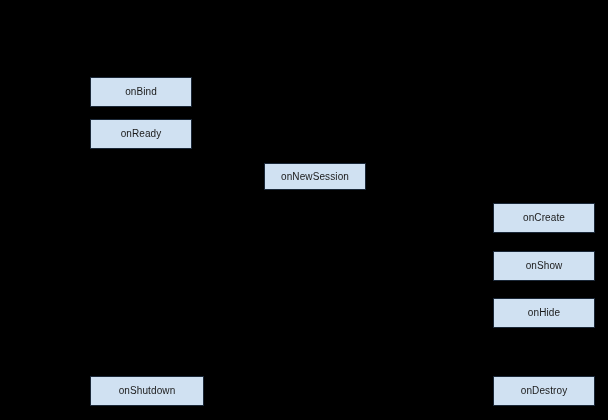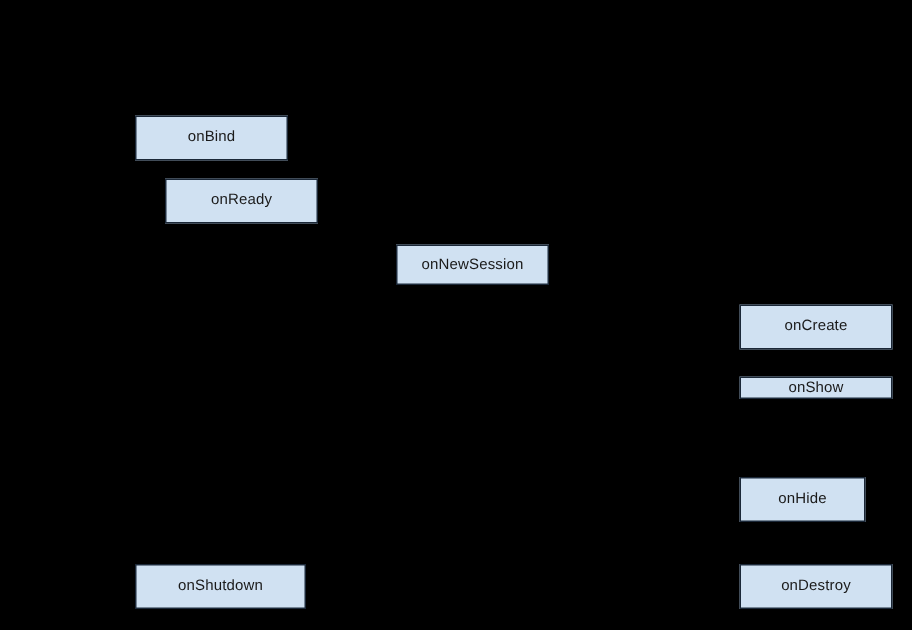--- a/index.html
+++ b/index.html
@@ -36,37 +36,37 @@
 </style>
 </head>
 <body>
 
 <div id="canvas">
 
   <div class="lifecycle-box" style="left:90px; top:77px; width:102px; height:30px;">
     <span class="box-label">onBind</span>
   </div>
 
-  <div class="lifecycle-box" style="left:90px; top:119px; width:102px; height:30px;margin-left:20px;">
+  <div class="lifecycle-box" style="left:90px; top:119px; width:102px; height:30px;">
     <span class="box-label">onReady</span>
   </div>
 
   <div class="lifecycle-box" style="left:264px; top:163px; width:102px; height:27px;">
     <span class="box-label">onNewSession</span>
   </div>
 
   <div class="lifecycle-box" style="left:493px; top:203px; width:102px; height:30px;">
     <span class="box-label">onCreate</span>
   </div>
 
-  <div class="lifecycle-box" style="left:493px; top:251px; width:102px; height:15px;">
+  <div class="lifecycle-box" style="left:493px; top:251px; width:102px; height:30px;">
     <span class="box-label">onShow</span>
   </div>
 
-  <div class="lifecycle-box" style="left:493px; top:298px; width:84px; height:30px;margin-top:20px;">
+  <div class="lifecycle-box" style="left:493px; top:298px; width:102px; height:30px;">
     <span class="box-label">onHide</span>
   </div>
 
   <div class="lifecycle-box" style="left:90px; top:376px; width:114px; height:30px;align-items:center;">
     <span class="box-label">onShutdown</span>
   </div>
 
   <div class="lifecycle-box" style="left:493px; top:376px; width:102px; height:30px;">
     <span class="box-label">onDestroy</span>
   </div>

